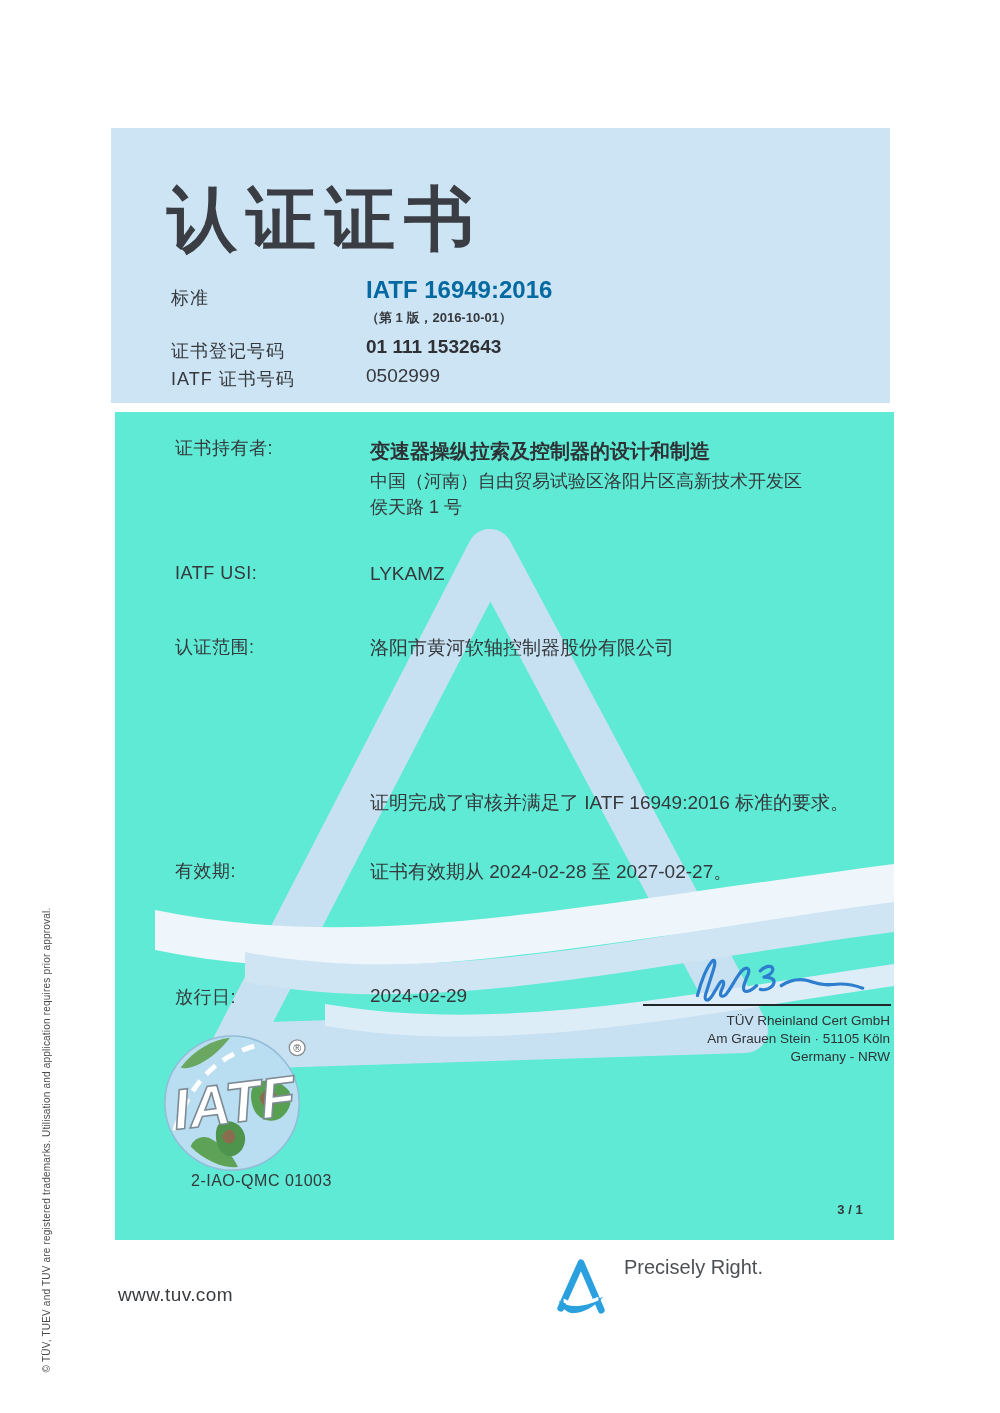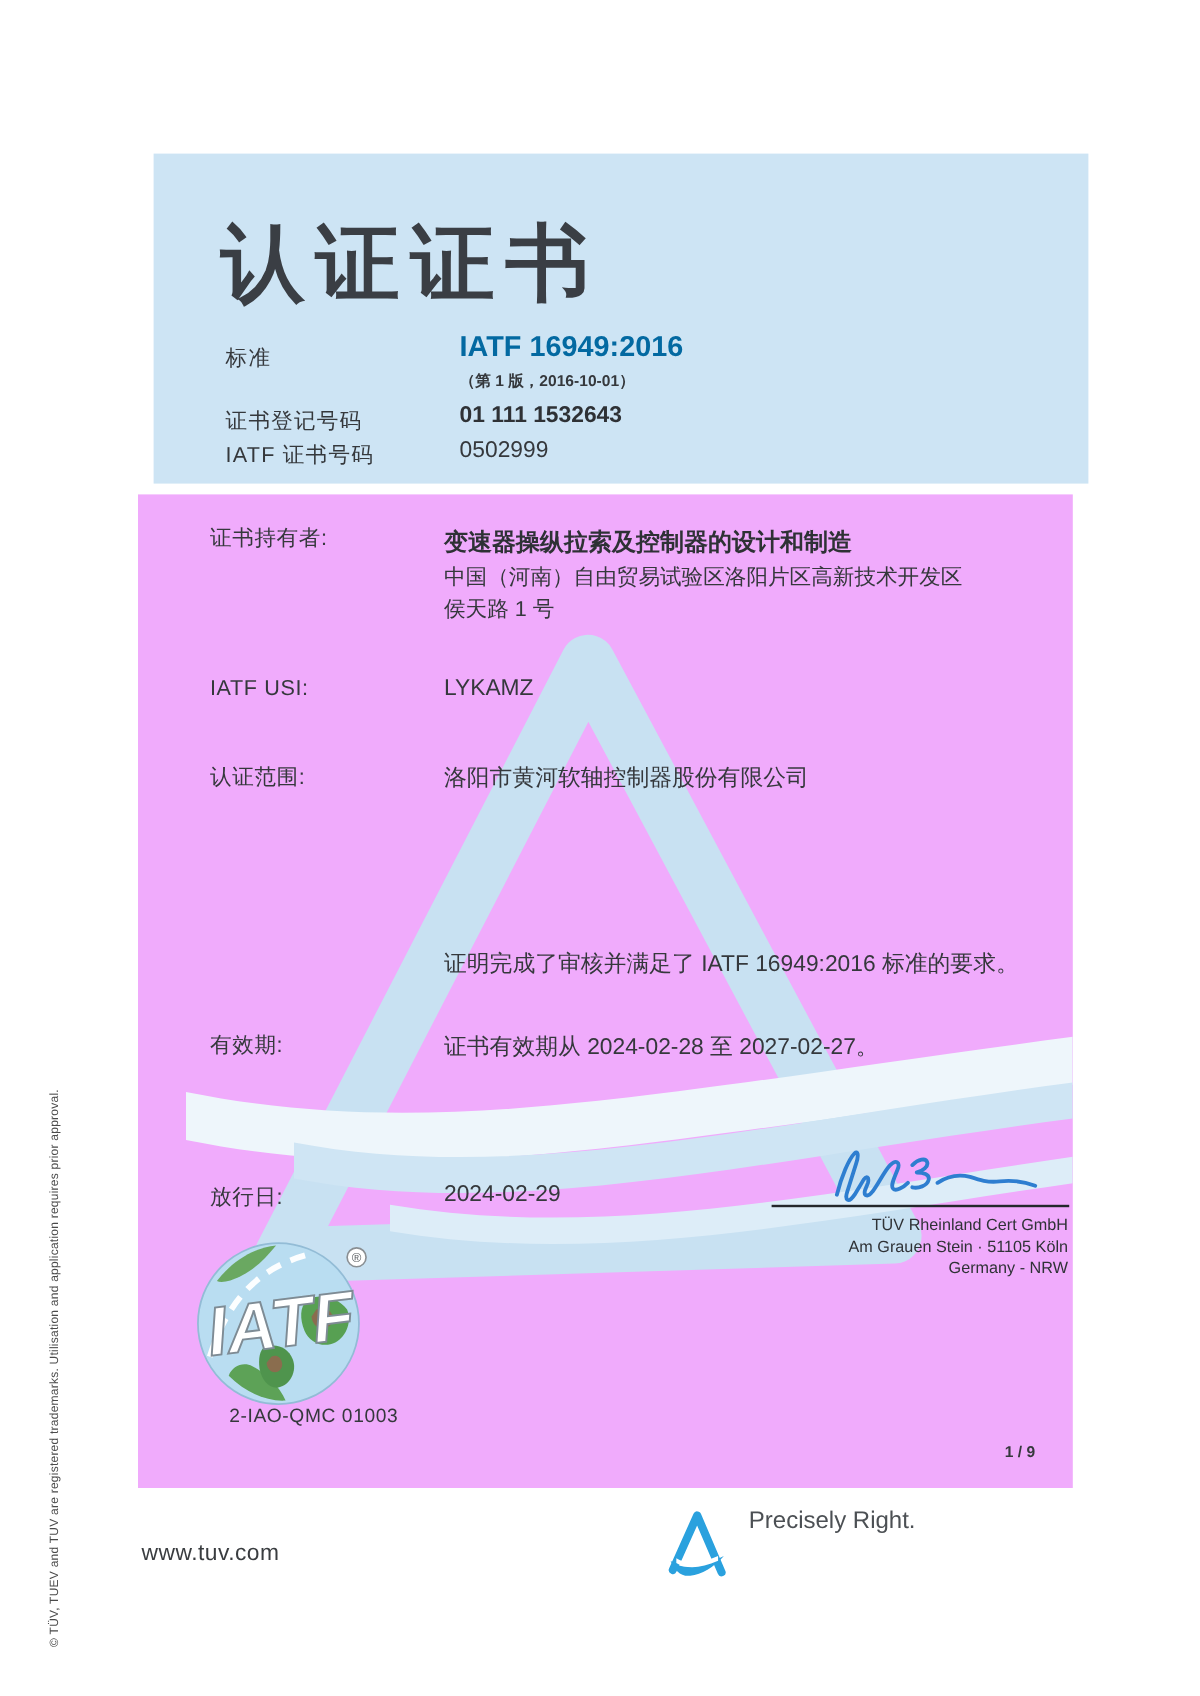--- a/index.html
+++ b/index.html
@@ -12,21 +12,21 @@
 
   
   .side-note {
     position:absolute; left:46px; top:1140px;
     transform:translate(-50%,-50%) rotate(-90deg);
     white-space:nowrap; font-size:10px; color:#4a4a4a; letter-spacing:.2px;
   }
 
   
   .band-top {
-    position:absolute; left:128px; top:128px; width:779px; height:275px;
+    position:absolute; left:111px; top:128px; width:779px; height:275px;
     background:#cde4f4;
     padding-left:28px;
   }
   .cert-title {
     position:absolute; left:56px; top:56px; font-size:70px; line-height:1;
     font-weight:600; color:#3a3e44; letter-spacing:9px;
   }
   .lbl { position:absolute; font-size:18px; color:#35383c; letter-spacing:1px; }
   .std-value {
     position:absolute; left:255px; top:148px; font-size:24px; font-weight:700; color:#0369a1;text-align:center;
@@ -37,21 +37,21 @@
   .reg-value {
     position:absolute; left:255px; top:208px; font-size:19px; font-weight:700; color:#2e3135;
   }
   .iatfno-value {
     position:absolute; left:255px; top:237px; font-size:19px; color:#35383c;
   }
 
   
   .band-main {
     position:absolute; left:115px; top:412px; width:779px; height:828px;
-    background:#f0abfc; overflow:hidden;
+    background:#5eead4; overflow:hidden;
   }
   .watermark { position:absolute; left:0; top:0; width:779px; height:828px; }
   .row-label { position:absolute; left:60px; font-size:18px; color:#35383c; letter-spacing:.5px; z-index:2; }
   .row-value { position:absolute; left:255px; font-size:19px; color:#35383c; z-index:2; }
   .holder-name { position:absolute; left:255px; top:26px; font-size:20px; font-weight:700; color:#2e3135; z-index:2; }
   .holder-addr { position:absolute; left:255px; top:56px; font-size:18px; color:#35383c; line-height:26px; z-index:2; }
   .statement { position:absolute; left:255px; top:378px; font-size:19px; color:#35383c; z-index:2; }
 
   .signature-svg { position:absolute; left:575px; top:544px; width:185px; height:52px; z-index:3; }
   .sig-line { position:absolute; left:528px; top:592px; width:248px; border-top:2px solid #23272b; z-index:2; }
@@ -142,21 +142,21 @@
       <path d="M96,56 C108,50 122,54 130,64 C134,74 130,86 120,92 C110,97 98,92 94,82 C90,72 90,62 96,56 Z" fill="#57a052"></path>
       <path d="M104,64 C110,62 116,64 118,70 C119,75 115,80 109,80 C104,80 100,75 100,70 Z" fill="#8a6d4e"></path>
       <path d="M66,104 C70,102 74,104 75,109 C76,113 73,117 69,117 C65,117 62,113 62,109 Z" fill="#8a6d4e"></path>
       <path d="M14,104 C28,60 52,30 96,18" stroke="#ffffff" stroke-width="5" stroke-dasharray="13 9" fill="none" opacity="0.95"></path>
       <text x="74" y="96" font-size="58" font-style="italic" font-weight="bold" text-anchor="middle" fill="#ffffff" stroke="#7e8b94" stroke-width="1.6" transform="rotate(-7 72 76)">IATF</text>
       <circle cx="138" cy="20" r="8" fill="#ffffff" stroke="#8a8f93" stroke-width="1.4"></circle>
       <text x="138" y="24" font-size="11" text-anchor="middle" fill="#5a5e62">®</text>
     </svg>
     <div class="iatf-ref">2-IAO-QMC 01003</div>
 
-    <div class="page-indicator">1 / 9</div>
+    <div class="page-indicator">3 / 1</div>
   </div>
 
   <div class="website">www.tuv.com</div>
 
   <div class="brand">
     <svg class="brand-triangle" viewBox="0 0 60 64" aria-hidden="true">
       <path d="M9,54 L30,7 L51,56" fill="none" stroke="#2aa1de" stroke-width="7" stroke-linejoin="round" stroke-linecap="round"></path>
       <path d="M7,46 C18,55 32,52 53,42 C44,52 34,58 24,59 C16,60 10,54 7,46 Z" fill="#2aa1de"></path>
       <path d="M12,44 C22,50 34,48 48,42 L48,46 C34,52 22,54 12,48 Z" fill="#ffffff"></path>
     </svg>

